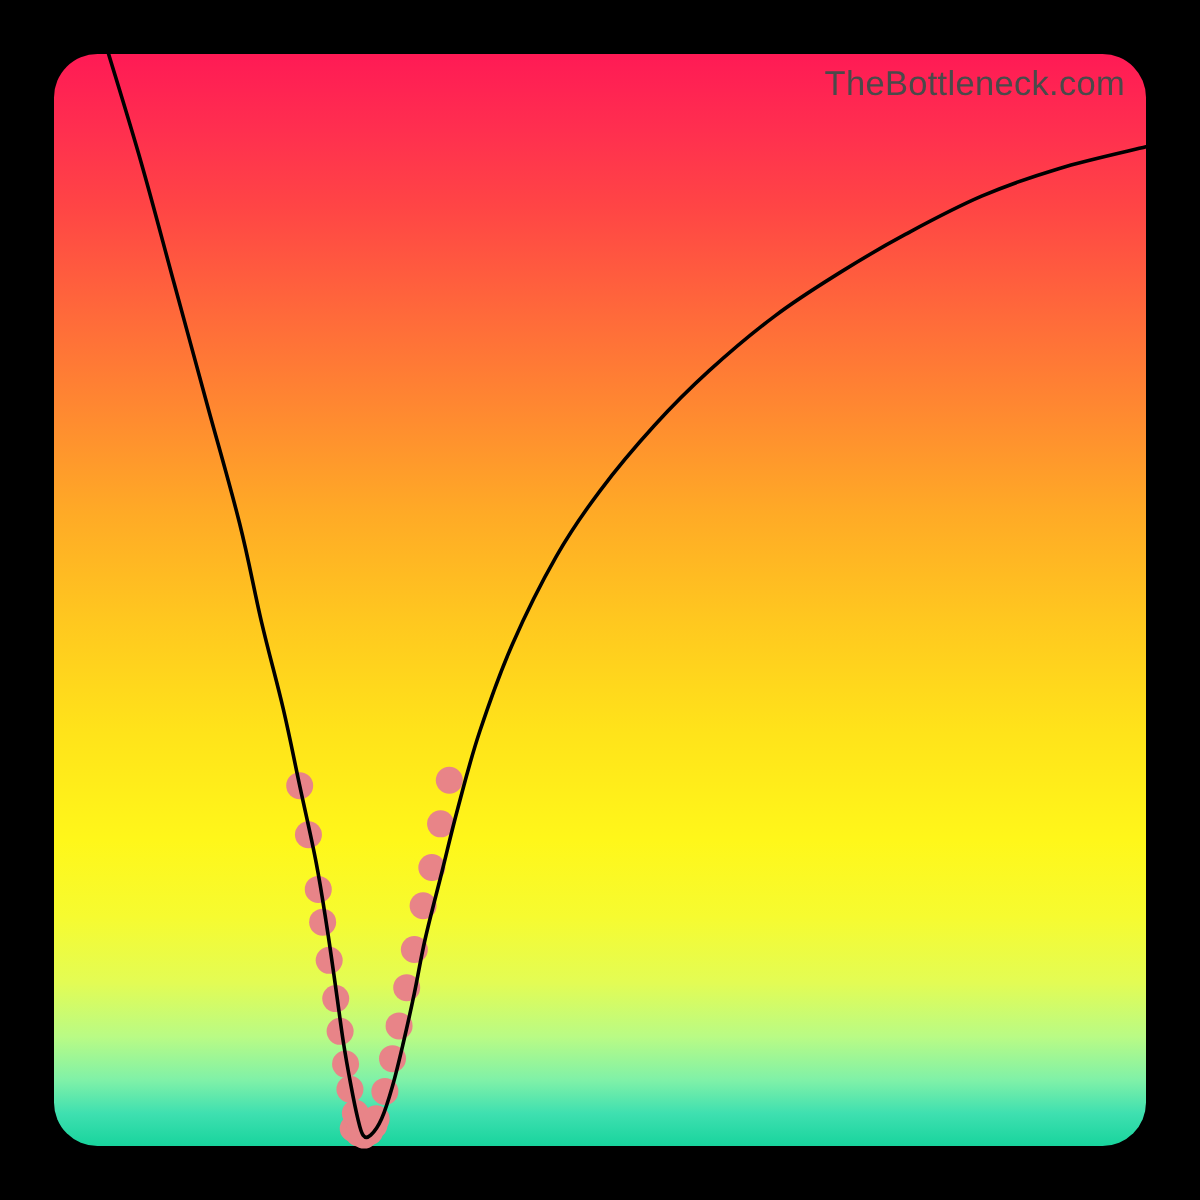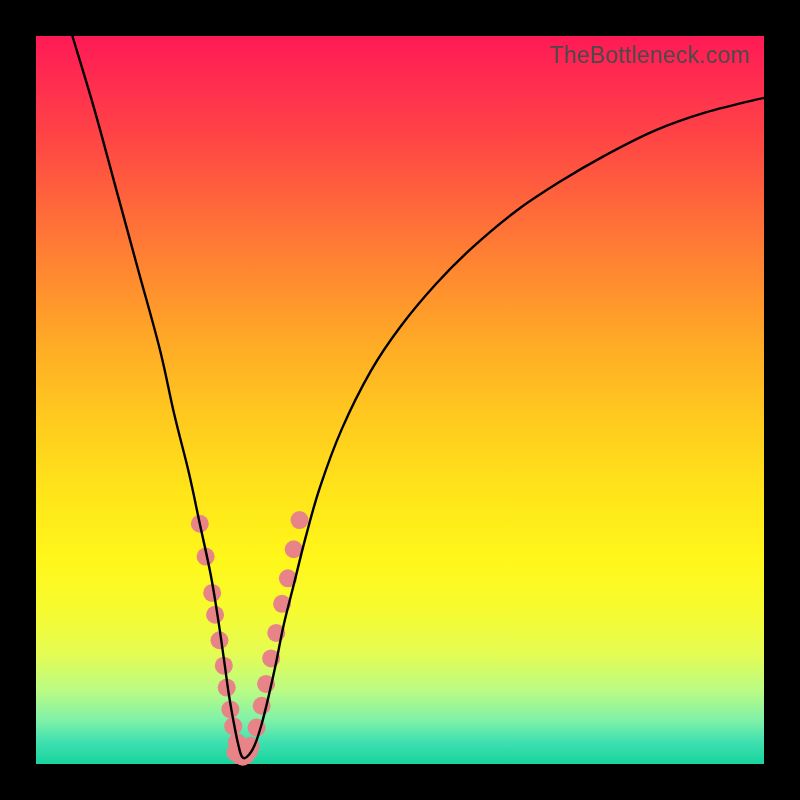--- a/index.html
+++ b/index.html
@@ -33,20 +33,21 @@
       #ffc81f 52%,
       #ffe31a 62%,
       #fff71a 72%,
       #f6fb30 79%,
       #e3fc54 85%,
       #b9fb85 90%,
       #7ff1a8 94%,
       #3fe0b0 97%,
       #18d49d 100%
     );
+    border-radius: 29px;
   }
   .branding {
     position: absolute;
     top: 6px;
     right: 14px;
     color: #4a4a4a;
     font-size: 23px;
     font-weight: 400;
     letter-spacing: 0.2px;
     text-align: right;

